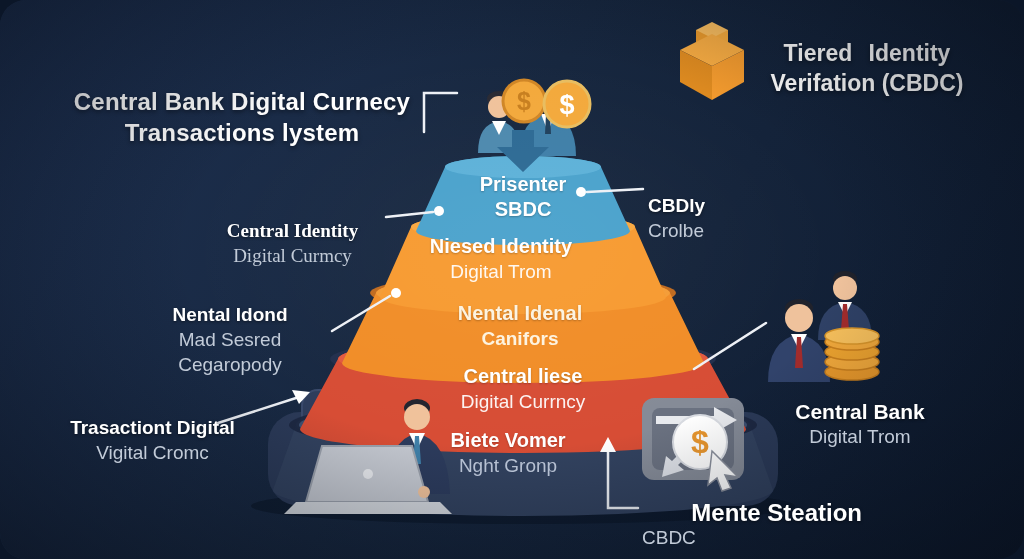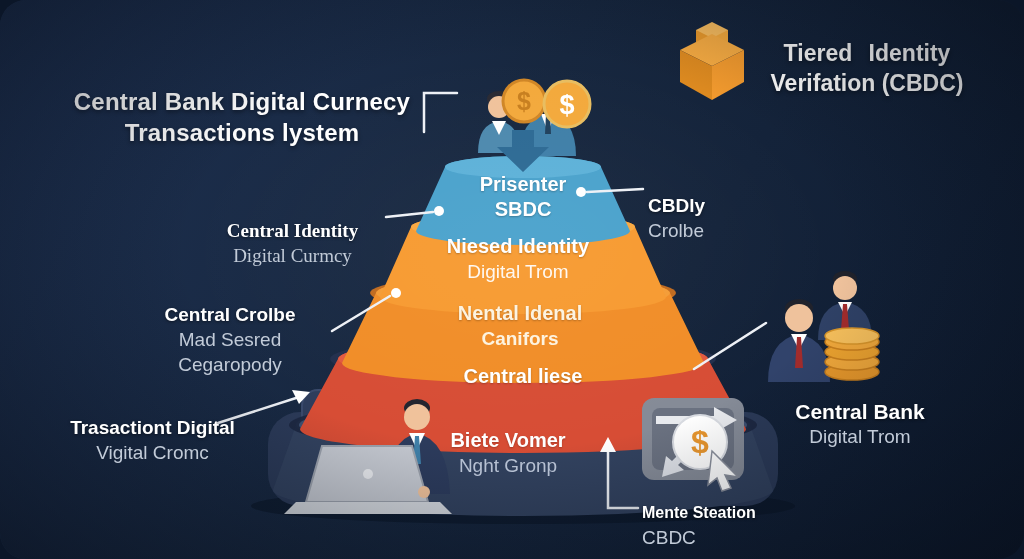--- a/index.html
+++ b/index.html
@@ -32,21 +32,21 @@
   .callout{line-height:25px;z-index:6;}
   .callout .l1{font-size:19px;font-weight:700;color:#fff;text-shadow:0 1px 3px rgba(0,0,0,.5);margin-top:16px;}
   .callout .l2,.callout .l3{font-size:19px;font-weight:400;color:#c2cbd8;}
   .c-left1{left:200px;top:202px;width:185px;text-align:center;font-family:Liberation Serif, serif;}
   .c-left2{left:146px;top:286px;width:168px;text-align:center;}
   .c-left3{left:35px;top:399px;width:235px;text-align:center;}
   .c-right1{left:648px;top:177px;width:130px;text-align:left;}
   .c-right2{left:770px;top:383px;width:180px;text-align:center;}
   .c-right2 .l1{font-size:21px;}
   .c-right3{left:642px;top:484px;width:220px;text-align:left;}
-  .c-right3 .l1{font-size:16px;}
+  .c-right3 .l1{font-size:24px;text-align:right;}
 </style>
 </head>
 <body>
 
 <div id="stage">
 
   <svg class="abs" width="1024" height="559" viewBox="0 0 1024 559" style="left:0;top:0;">
 
     <ellipse cx="523" cy="506" rx="272" ry="18" fill="#0a1424" opacity="0.55"></ellipse>
 
@@ -164,42 +164,43 @@
   </div>
   <div class="abs right-title">
     <div class="l1">Tiered Identity</div>
     <div class="l2">Verifation (CBDC)</div>
   </div>
 
   <div class="abs tier-label" style="left:373px;top:172px;">
     <div class="l1">Prisenter</div>
     <div class="l1">SBDC</div>
   </div>
-  <div class="abs tier-label" style="left:368px;top:234px;">
+  <div class="abs tier-label" style="left:351px;top:234px;">
     <div class="l1">Niesed Identity</div>
     <div class="l2">Digital Trom</div>
   </div>
   <div class="abs tier-label cream" style="left:370px;top:301px;">
     <div class="l1">Nental Idenal</div>
     <div class="l2">Canifors</div>
   </div>
   <div class="abs tier-label" style="left:373px;top:364px;">
     <div class="l1">Central liese</div>
+    <div class="l2">Digital Currncy</div>
   </div>
   <div class="abs tier-label navy" style="left:358px;top:428px;">
     <div class="l1">Biete Vomer</div>
     <div class="l2">Nght Gronp</div>
   </div>
 
   <div class="abs callout c-left1">
     <div class="l1">Central Identity</div>
     <div class="l2">Digital Curmcy</div>
   </div>
   <div class="abs callout c-left2">
-    <div class="l1">Central Crolbe</div>
+    <div class="l1">Nental Idond</div>
     <div class="l2">Mad Sesred</div>
     <div class="l3">Cegaropody</div>
   </div>
   <div class="abs callout c-left3">
     <div class="l1">Trasactiont Digital</div>
     <div class="l2">Vigital Cromc</div>
   </div>
   <div class="abs callout c-right1">
     <div class="l1">CBDly</div>
     <div class="l2">Crolbe</div>

